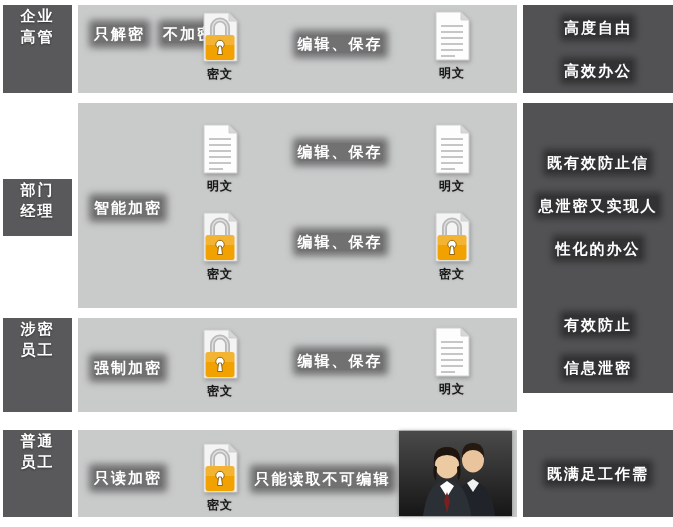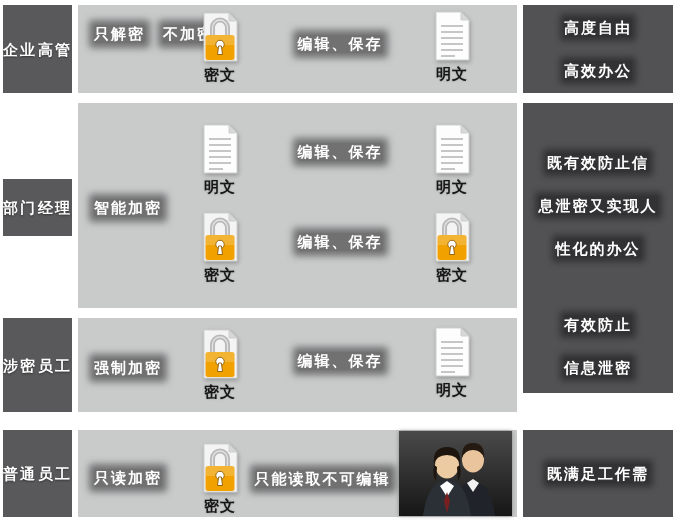--- a/index.html
+++ b/index.html
@@ -10,21 +10,21 @@
     position:relative; width:673px; height:527px;
     background:#ffffff; overflow:hidden;
   }
 
   
   .role-box{
     position:absolute; left:3px; width:69px;
     background:var(--role-box,#59595b);
     color:#fff; font-weight:bold; font-size:15px; line-height:21px;
     letter-spacing:2px; text-shadow:0 1px 2px rgba(0,0,0,.45);
-    display:flex; flex-direction:row; justify-content:space-between; align-items:center;
+    display:flex; flex-direction:column; justify-content:flex-start; align-items:center;
   }
 
   
   .mid-box{
     position:absolute; left:78px; width:439px;
     background:var(--middle-box,#c9caca);
   }
 
   
   .benefit-box{
@@ -55,21 +55,21 @@
     align-items:center; gap:18px; text-align:left;
   }
   .action{ position:absolute; text-align:center; }
 
   .icon-wrap{ position:absolute; width:44px; text-align:center; }
   .file-svg{
     display:block; margin:0 auto;
     filter:drop-shadow(1px 2px 2px rgba(0,0,0,.25));
   }
   .icon-label{
-    margin-top:3px; font-weight:bold; font-size:15px; color:#161616;
+    margin-top:3px; font-weight:bold; font-size:12px; color:#161616;
     letter-spacing:1px; text-shadow:0 0 2px rgba(130,130,130,.7);
   }
 
   .photo{
     position:absolute; overflow:hidden;
     box-shadow:0 0 4px rgba(0,0,0,.35);
   }
 </style>
 </head>
 <body>

